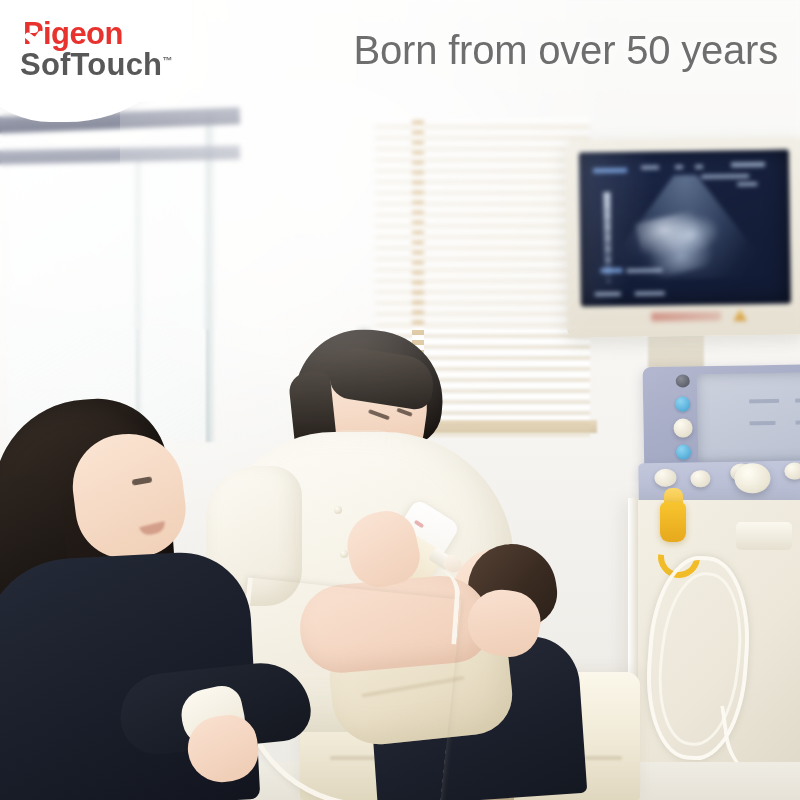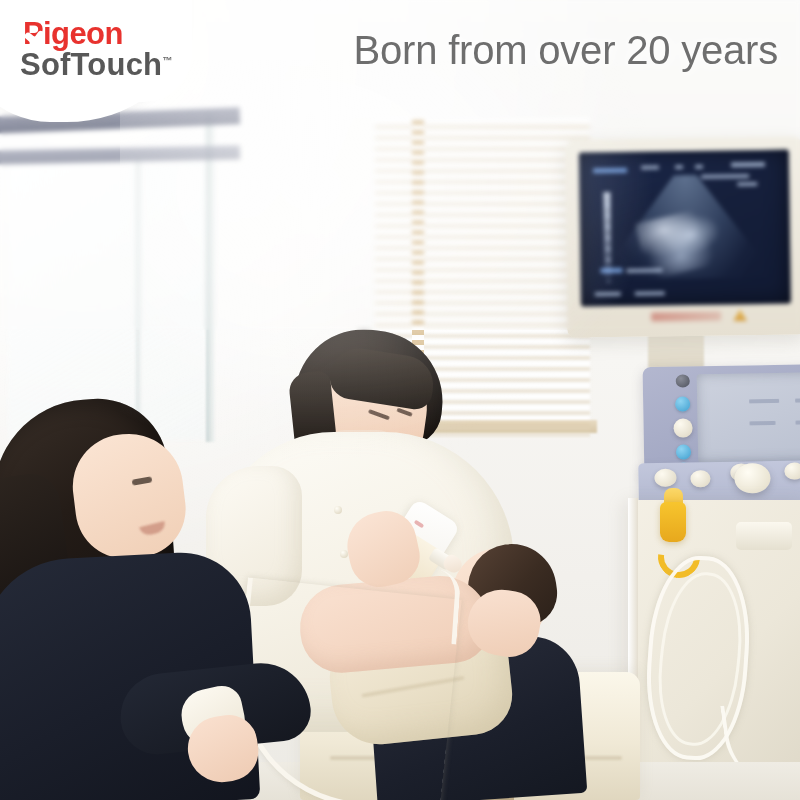--- a/index.html
+++ b/index.html
@@ -641,16 +641,16 @@
 
   <div class="badge"></div>
   <div class="badge-lobe"></div>
   <div class="logo">
     <span class="logo-word">Pigeon</span>
     <span class="heart"></span>
     <span class="logo-sub"><span>SofTouch</span><span class="tm">™</span></span>
   </div>
 
   <div class="headline">
-    <span class="l1">Born from over 20 years</span>
+    <span class="l1">Born from over 50 years</span>
   </div>
 
 </div>
 
 </body></html>

